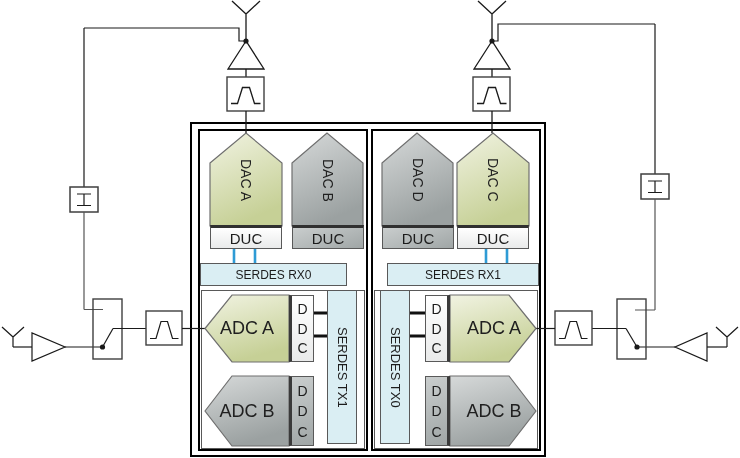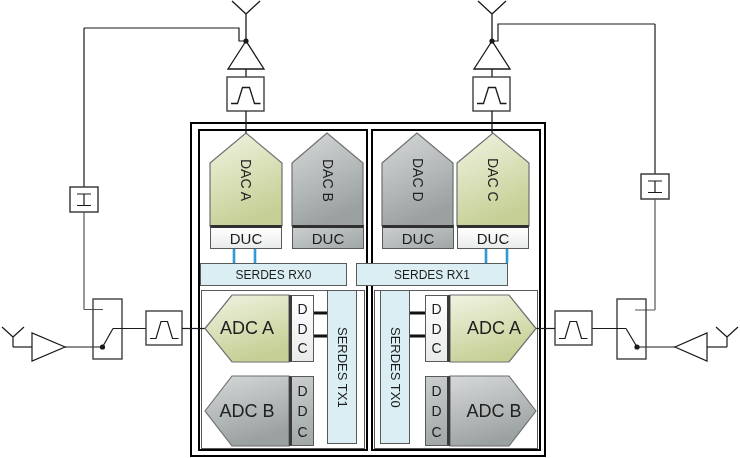--- a/index.html
+++ b/index.html
@@ -163,21 +163,21 @@
   <div class="duc grayfill" style="left:382px;top:225px;width:72px;height:24px;">
     <span>DUC</span>
     </div>
   <div class="duc whitefill" style="left:457px;top:225px;width:72px;height:24px;">
     <span>DUC</span>
     </div>
 
   <div class="bar" style="left:200px;top:263px;width:147px;height:23px;">
     <span>SERDES RX0</span>
     </div>
-  <div class="bar" style="left:356px;top:263px;width:152px;height:23px;">
+  <div class="bar" style="left:387px;top:263px;width:152px;height:23px;">
     <span>SERDES RX1</span>
     </div>
   <div class="bar vbar" style="left:327px;top:290px;width:30px;height:154px;">
     <span class="vtext">SERDES TX1</span>
     </div>
   <div class="bar vbar" style="left:380px;top:290px;width:30px;height:154px;">
     <span class="vtext">SERDES TX0</span>
     </div>
 
   <div class="ddc whitefill thickL" style="left:289px;top:295px;width:25px;height:67px;">

